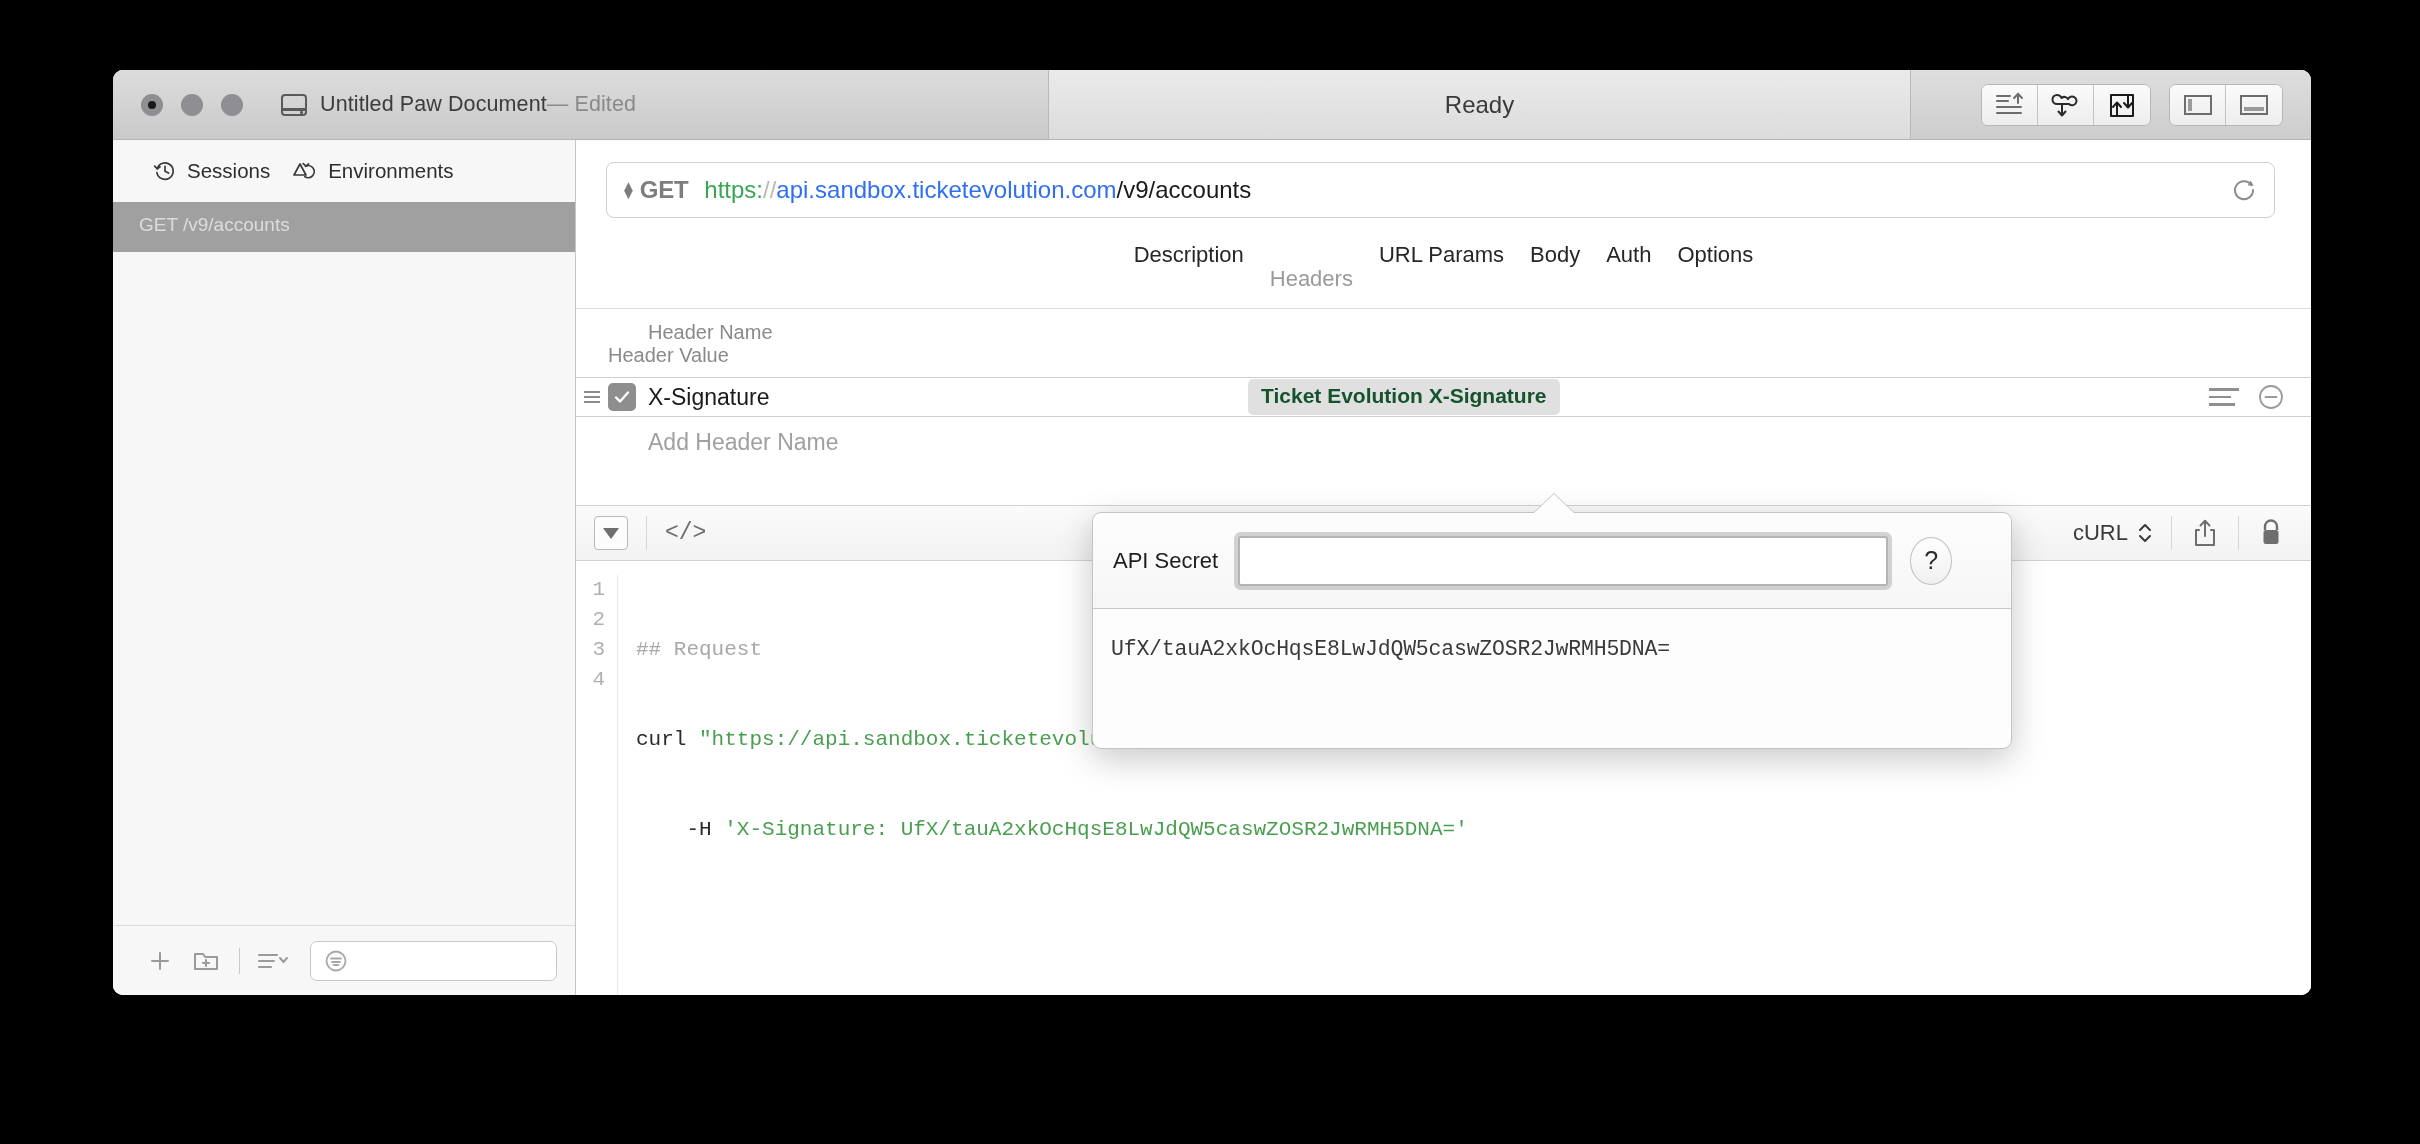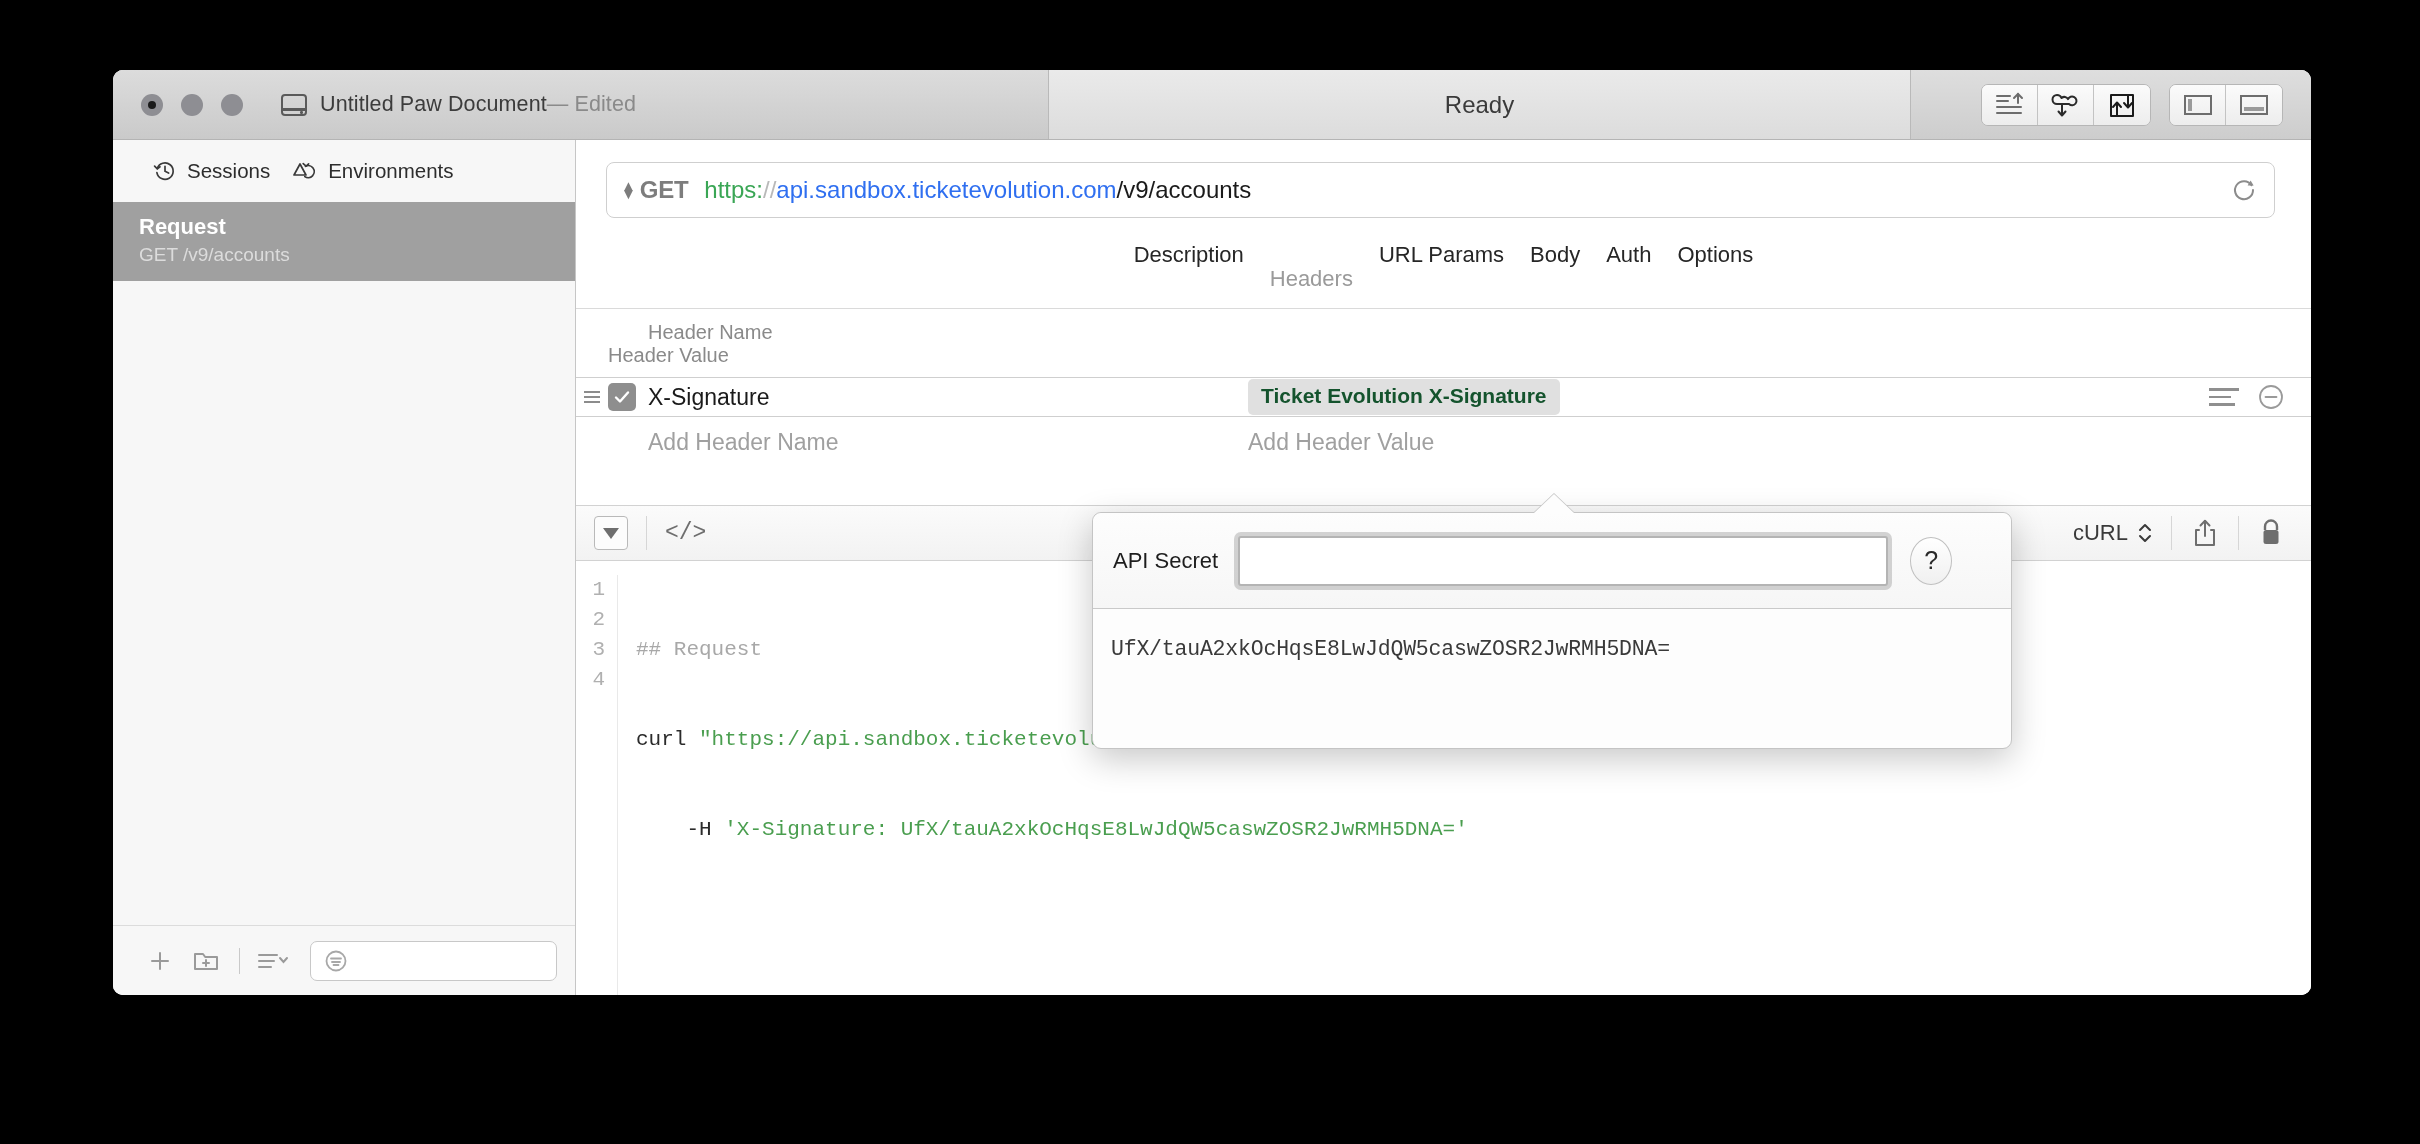--- a/index.html
+++ b/index.html
@@ -440,21 +440,20 @@
                 <polyline points="11.2,4.6 14.1,7.1 16.6,4.9"></polyline>
               </g>
             </svg>
           </span>
           <span>Environments</span>
         </div>
       </div>
 
       <div class="side-list">
         <div class="req-item">
-          <div class="req-title">Request</div>
           <div class="req-sub">GET /v9/accounts</div>
         </div>
       </div>
 
       <div class="side-bottom">
         <div class="sb-icon">
           <svg width="28" height="28" viewBox="0 0 28 28">
             <g stroke="#9a9a9a" stroke-width="2" stroke-linecap="round">
               <line x1="14" y1="6" x2="14" y2="22"></line>
                 <line x1="6" y1="14" x2="22" y2="14"></line>
@@ -564,21 +563,20 @@
             <svg width="28" height="28" viewBox="0 0 28 28">
               <circle cx="14" cy="14" r="11" fill="none" stroke="#9a9a9a" stroke-width="1.8"></circle>
               <line x1="8.5" y1="14" x2="19.5" y2="14" stroke="#9a9a9a" stroke-width="1.8" stroke-linecap="round"></line>
             </svg>
           </span>
         </div>
       </div>
 
       <div class="add-row">
         <div class="add-a">Add Header Name</div>
-        <div class="add-b">Add Header Value</div>
       </div>
 
       <div class="spacer-area"></div>
 
       <div class="code-toolbar">
         <div class="tri-btn">
           <span class="tri"></span>
         </div>
         <div class="ct-div"></div>
         <span class="code-tag">&lt;/&gt;</span>

